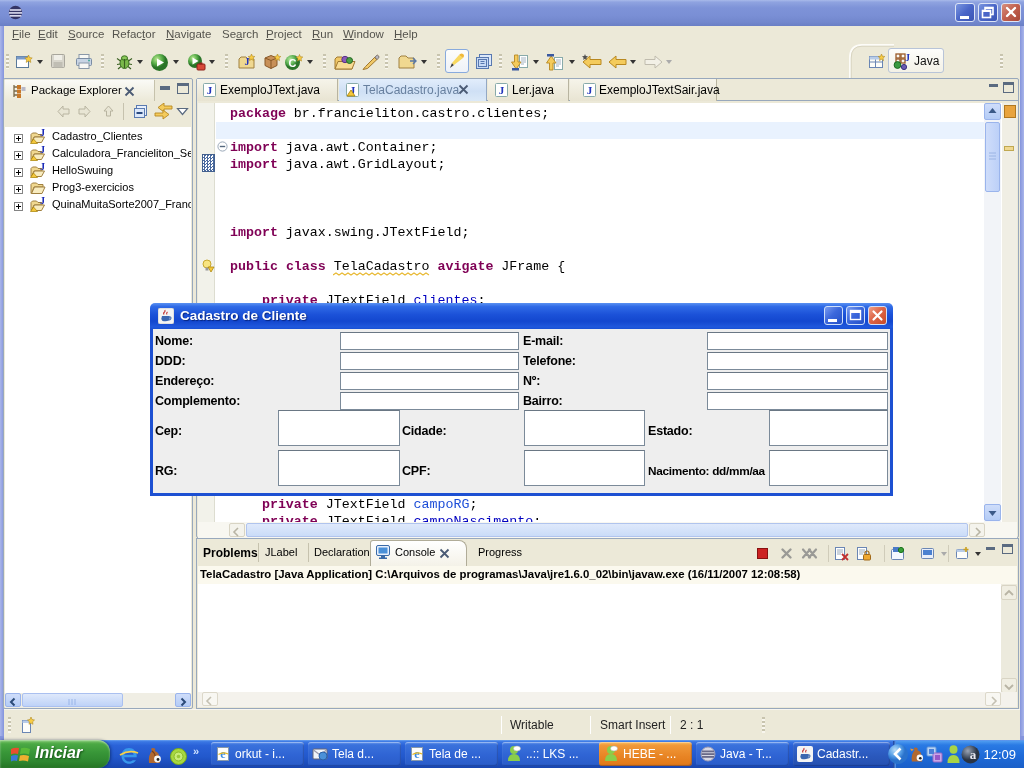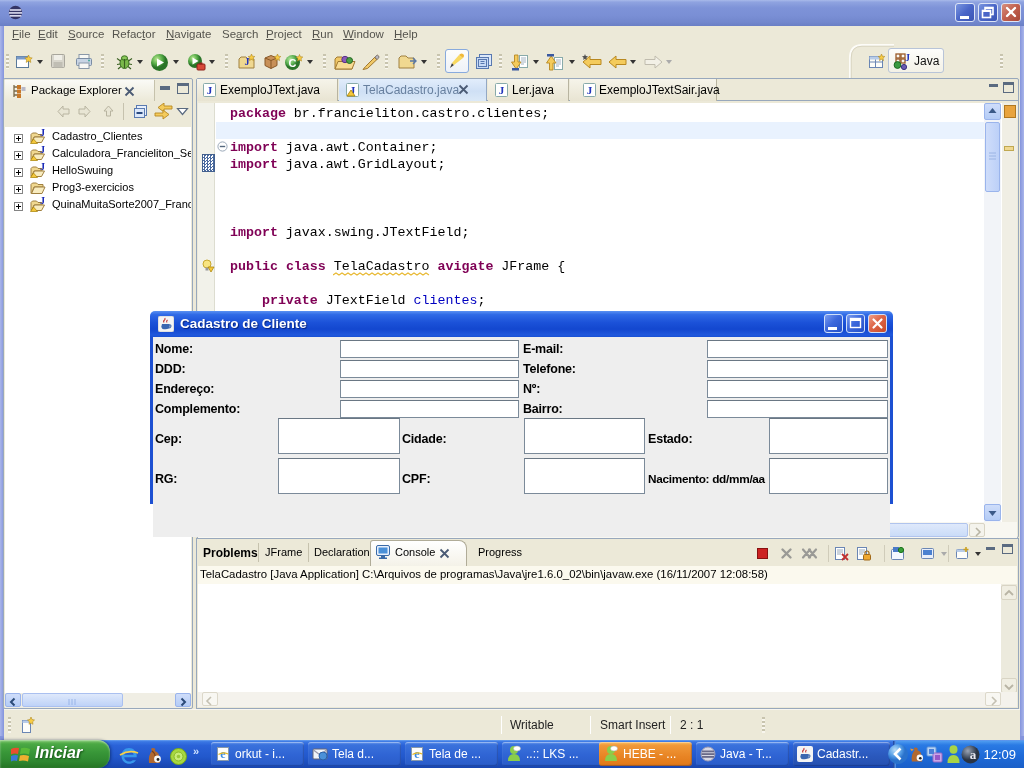--- a/index.html
+++ b/index.html
@@ -52,32 +52,32 @@
 .edtab { position:absolute; top:0; height:22px; border-right:1px solid #b8b4a0; }
 .edtab .lbl { position:absolute; top:4px; font-size:12px; color:#000; white-space:nowrap; }
 #edcode { position:absolute; left:1px; top:24px; width:819px; height:419px; background:#fff; overflow:hidden; }
 .cl { position:absolute; left:32px; white-space:pre; font-family:"Liberation Mono",monospace; font-size:13.3px; line-height:17px; color:#000; }
 .kw { color:#7f0055; font-weight:bold; }
 #edhsb { position:absolute; left:1px; top:443px; width:819px; height:16px; background:#f8f7f1; }
 
 
 #consview { left:196px; top:538px; width:823px; height:171px; background:#ece9d8; border:1px solid #98a8bc; }
 .constab { position:absolute; top:2px; height:25px; font-size:11px; color:#000; }
-#consbody { position:absolute; left:1px; top:27px; width:819px; height:126px; background:#fff; }
+#consbody { position:absolute; left:1px; top:27px; width:819px; height:126px; background:#fff;font-weight:bold; }
 #conshsb { position:absolute; left:1px; top:153px; width:819px; height:15px; background:#f4f2ec; }
 
 
 #statusbar { left:4px; top:709px; width:1016px; height:31px; background:#ece9d8; border-top:1px solid #f8f6f0; font-size:12px; color:#222; }
 .statsep { position:absolute; top:6px; width:1px; height:18px; background:#c0bca8; border-right:1px solid #fff; }
 
 
-#dlg { left:150px; top:311px; width:743px; height:193px; z-index:50;padding-left:12px; }
+#dlg { left:150px; top:303px; width:743px; height:193px; z-index:50;padding-left:12px; }
 #dlgtitle { position:absolute; left:0; top:0; width:743px; height:26px; border-radius:5px 5px 0 0;
   background:linear-gradient(180deg,#5a91f2 0%,#2f6ae6 14%,#1b51d8 45%,#1347cf 70%,#2058dc 92%,#1850d4 100%); }
-#dlgbody { position:absolute; left:3px; top:26px; width:737px; height:200px; background:#eeeeee;text-align:center; }
+#dlgbody { position:absolute; left:3px; top:26px; width:737px; height:164px; background:#eeeeee;text-align:center; }
 #dlg .edge { position:absolute; background:#1d50d2; }
 .dlbl { position:absolute; font-size:12.5px; font-weight:bold; color:#000; letter-spacing:-0.2px; }
 .dfield { position:absolute; background:#fff; border:1px solid #7b8a99; border-top-color:#6a7784; }
 .dwbtn { position:absolute; top:3px; width:19px; height:19px; border-radius:3px; border:1px solid #cfe0fa; }
 
 
 #taskbar { left:0; top:740px; width:1024px; height:28px;
   background:linear-gradient(180deg,#6aa2f0 0%,#3a77e4 6%,#2a62d8 20%,#2258cc 60%,#1c4cba 85%,#1845ae 100%); }
 #startbtn { position:absolute; left:0; top:0; width:110px; height:28px; border-radius:0 12px 12px 0;
   background:linear-gradient(180deg,#75c263 0%,#4aa844 15%,#389638 45%,#2f8830 75%,#257424 100%);
@@ -494,21 +494,21 @@
       <div class="abs" style="left:771px;top:1px;width:16px;height:14px;background:#f4f3ec;border:1px solid #d8d4c4;border-radius:2px">
         <svg width="14" height="12" viewBox="0 0 14 12">
             <path d="M6 2 L10 6 L6 10" stroke="#b8b4a4" stroke-width="1.6" fill="none"></path>
           </svg></div>
     </div>
   </div>
 
   <div id="consview" class="abs">
     <span class="constab" style="left:6px;top:7px;font-weight:bold;font-size:12px">Problems</span>
     <div class="abs" style="left:61px;top:4px;width:1px;height:19px;background:#c6c2ae"></div>
-    <span class="constab" style="left:68px;top:7px">JFrame</span>
+    <span class="constab" style="left:68px;top:7px">JLabel</span>
     <div class="abs" style="left:111px;top:4px;width:1px;height:19px;background:#c6c2ae"></div>
     <span class="constab" style="left:117px;top:7px">Declaration</span>
     <div class="abs" style="left:173px;top:1px;width:97px;height:26px;background:linear-gradient(180deg,#ffffff,#f4f2e8);border:1px solid #b0ac98;border-bottom:none;border-radius:3px 8px 0 0"></div>
     <svg class="abs" style="left:179px;top:6px" width="15" height="14" viewBox="0 0 15 14">
         <rect x="0.5" y="0.5" width="13" height="10" rx="1.5" fill="#e8f0fc" stroke="#3a6aa8"></rect>
         <rect x="2.5" y="2.5" width="9" height="6" fill="#4a90d8"></rect>
         <rect x="5" y="11" width="4" height="2" fill="#3a6aa8"></rect>
         <rect x="3" y="12.5" width="8" height="1.5" fill="#3a6aa8"></rect>
       </svg>
     <span class="constab" style="left:198px;top:7px">Console</span>

